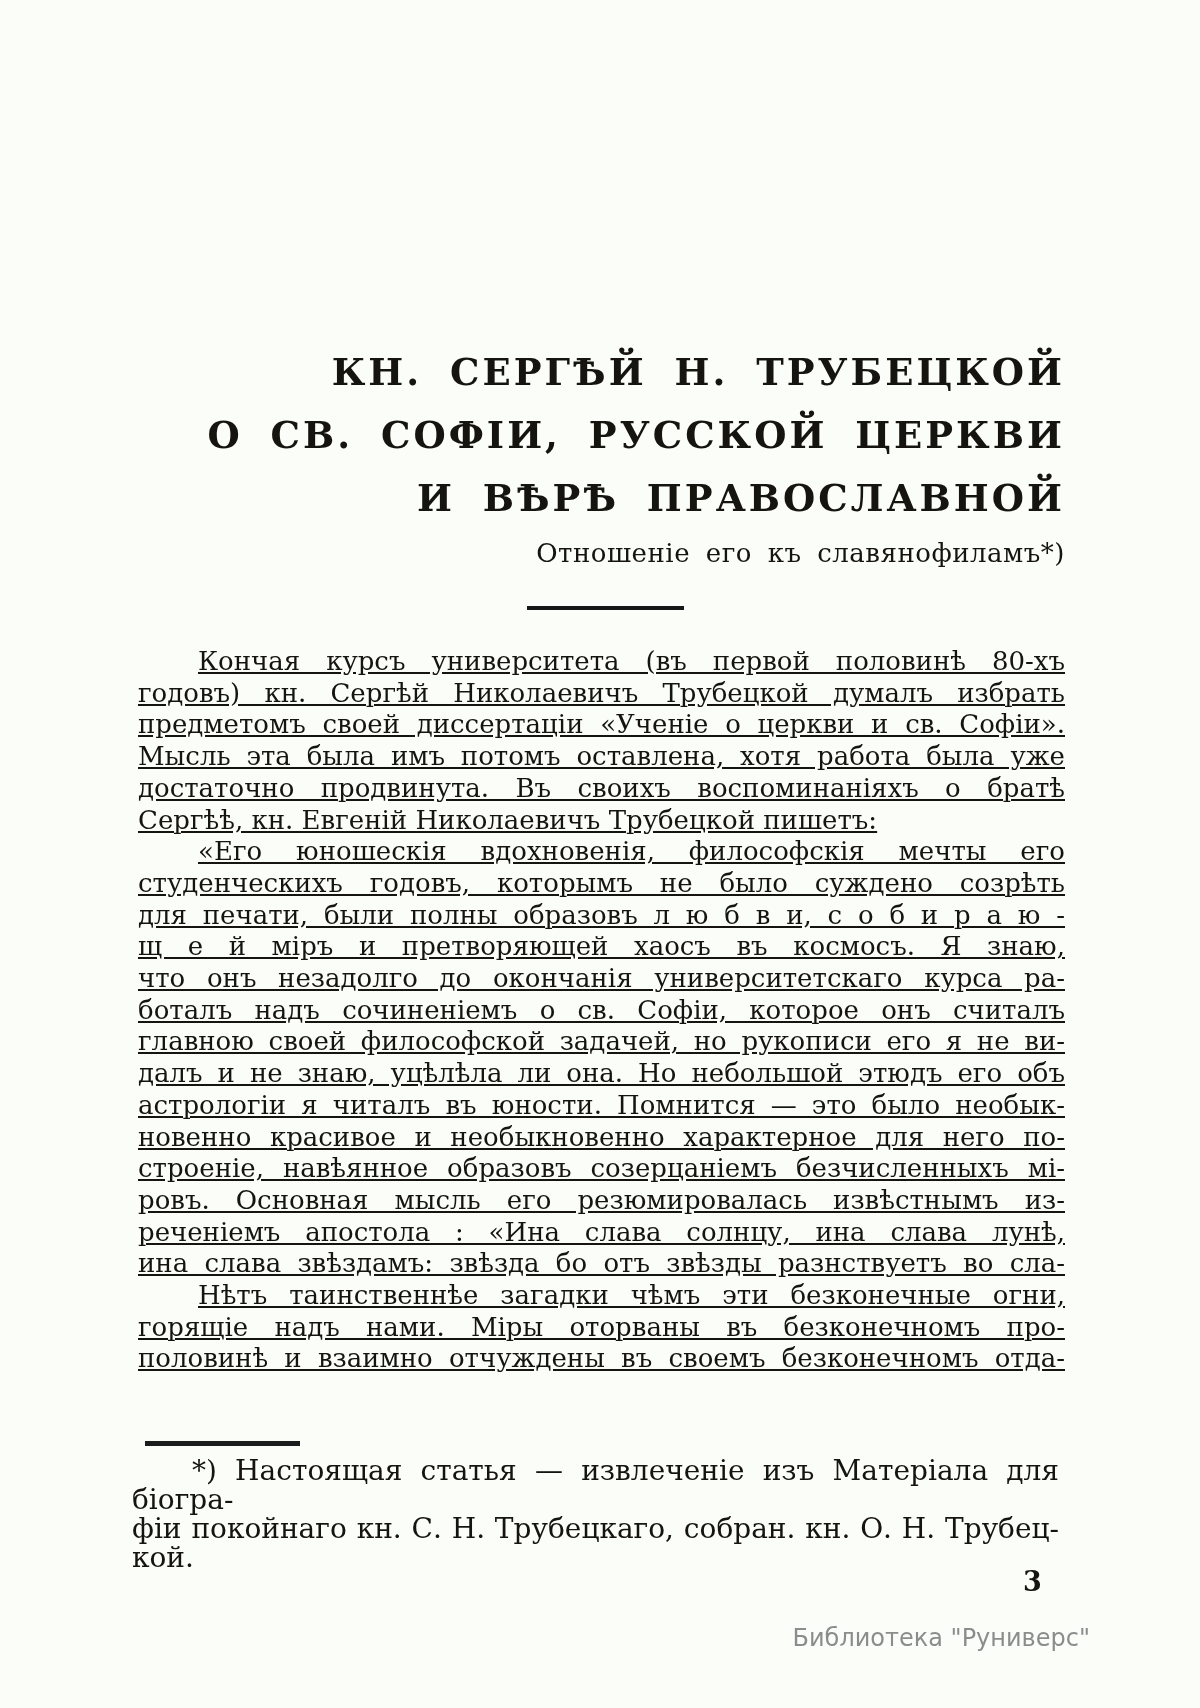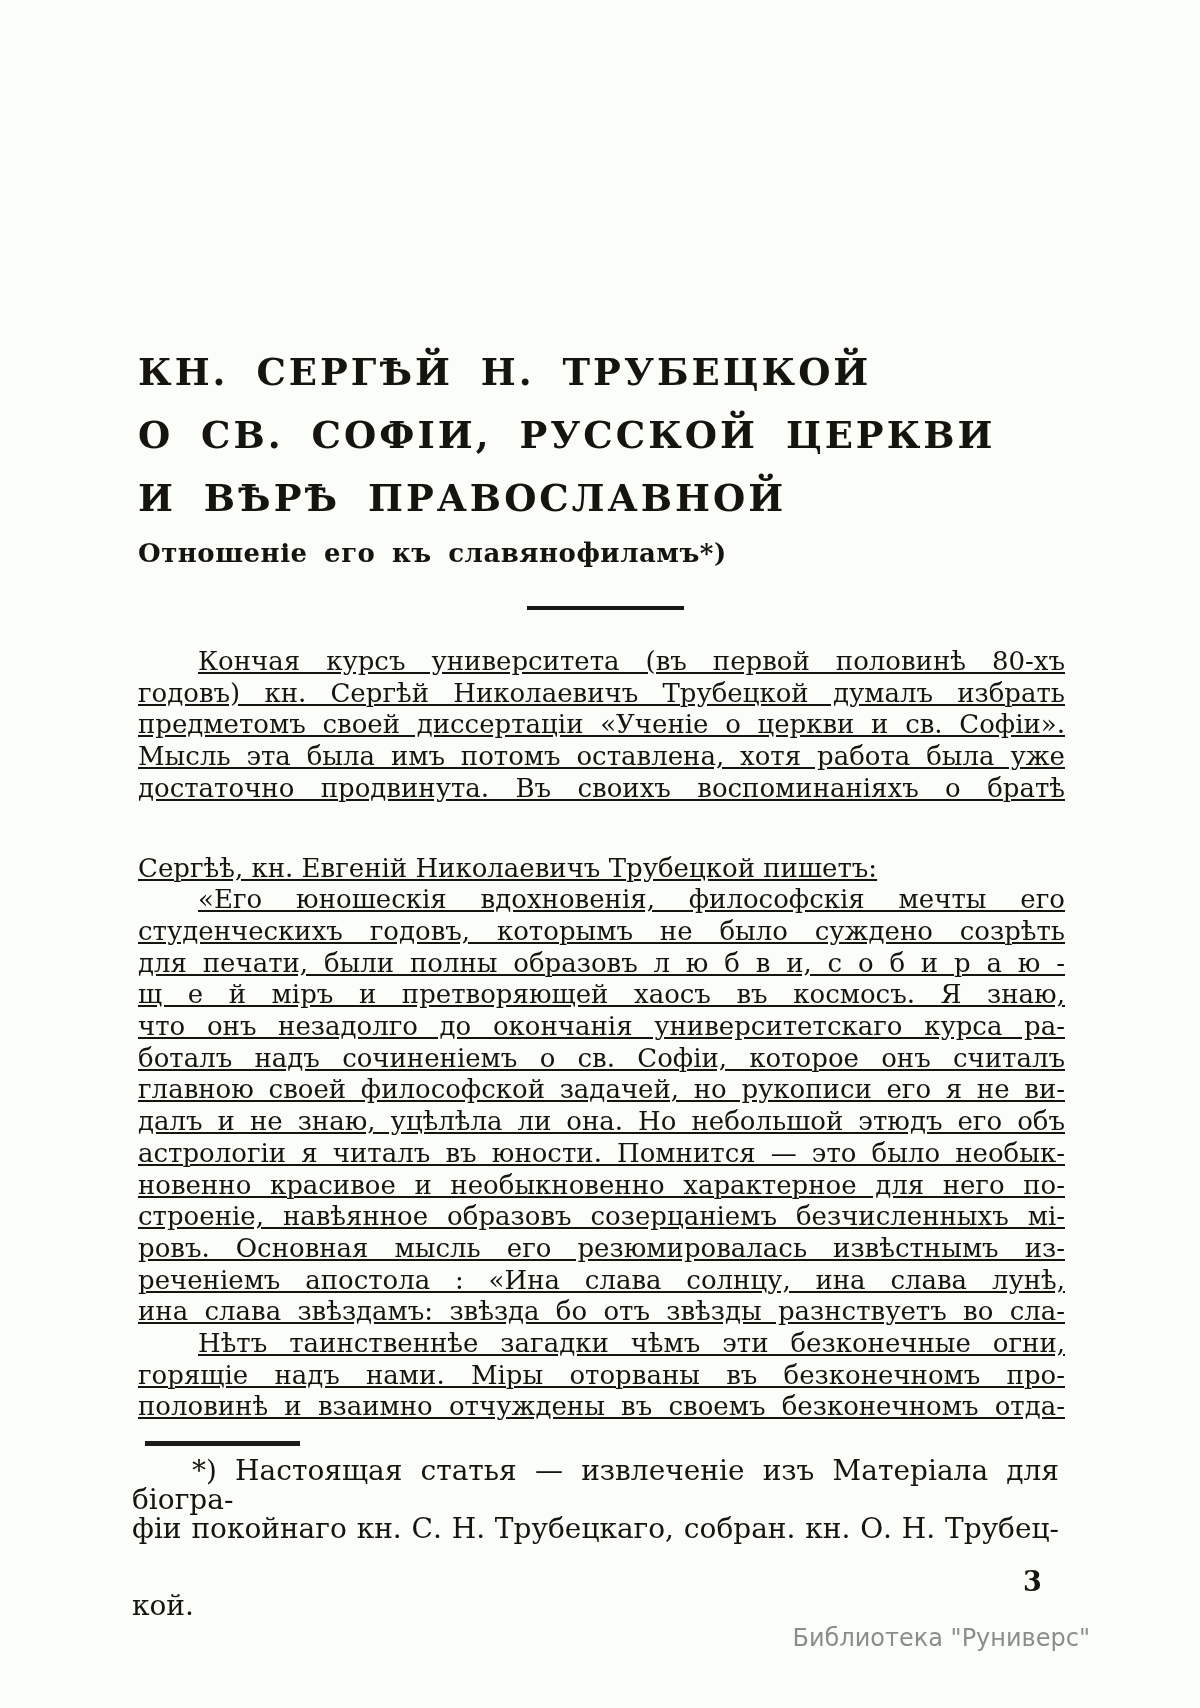--- a/index.html
+++ b/index.html
@@ -12,32 +12,32 @@
     position: relative;
     width: 1200px; height: 1708px;
     background: #fbfdf8;
     color: #16140f;
   }
 
   
   .title-block {
     position: absolute;
     top: 341px; left: 138px; width: 927px;
-    text-align: left;
+    text-align: right;
     font-weight: bold;
     font-size: 37px;
     line-height: 63px;
     letter-spacing: 3px;
     word-spacing: 12px;
   }
   .subtitle {
     position: absolute;
     top: 538px; left: 138px; width: 927px;
-    text-align: left;
-    font-weight: bold;
+    text-align: right;
+    font-weight: normal;
     font-size: 26px;
     letter-spacing: 0.5px;
     word-spacing: 7px;
   }
   .divider {
     position: absolute;
     top: 606px; left: 527px;
     width: 157px; height: 4px;
     background: #171717;
   }
@@ -50,21 +50,20 @@
     line-height: 31.7px;
     text-decoration: underline;
   }
   .line {
     text-align: justify;
     text-align-last: justify;
   }
   .line.left {
     text-align: left;
     text-align-last: left;
-    margin-top: 48px;
   }
   .line.indent { text-indent: 60px; }
 
   
   .footnote-rule {
     position: absolute;
     top: 1441px; left: 145px;
     width: 155px; height: 5px;
     background: #1c1c1c;
   }

